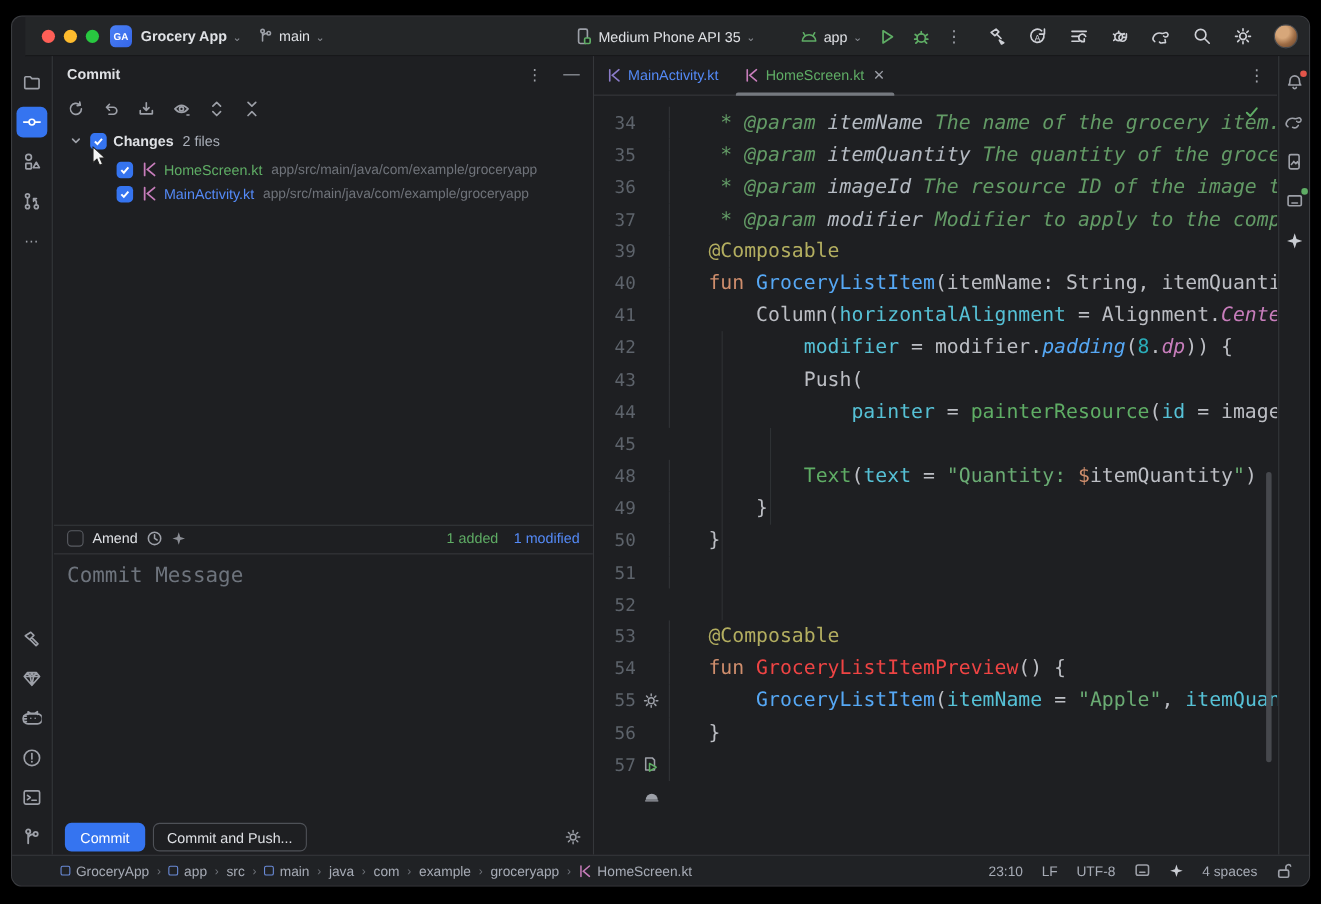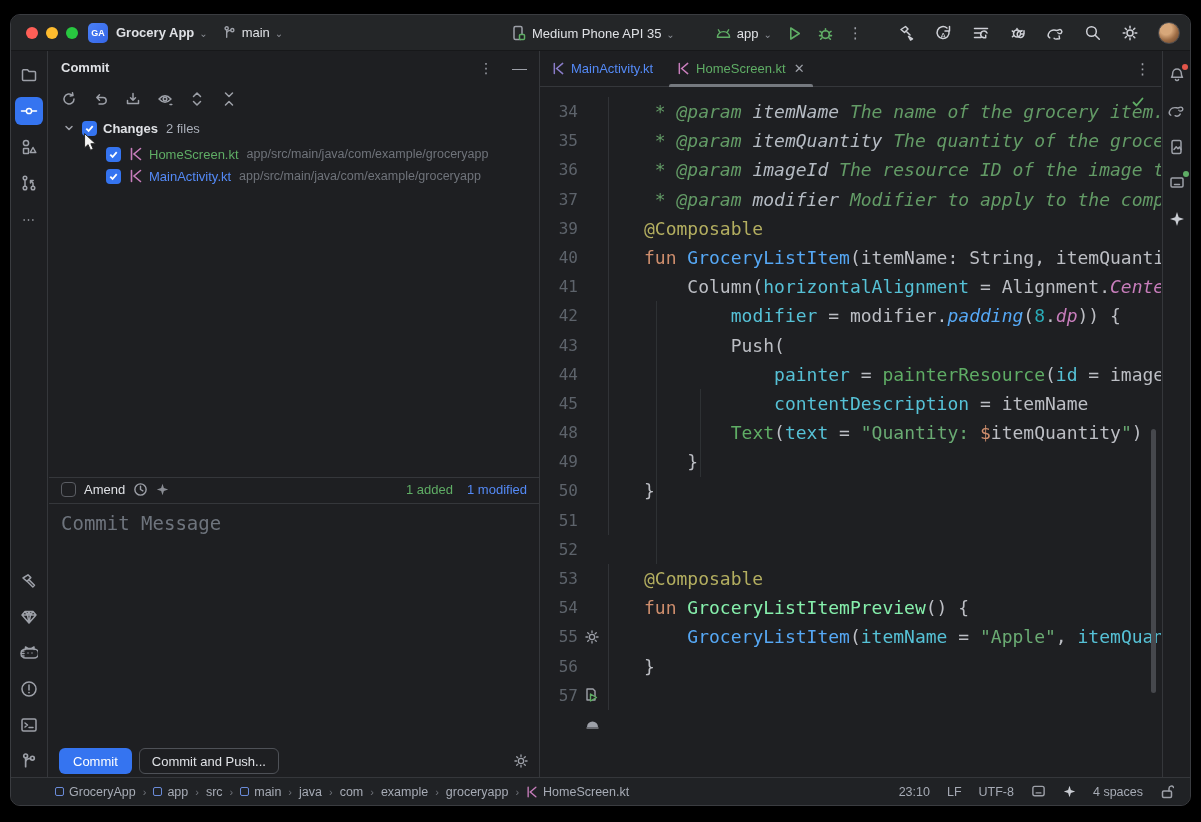--- a/index.html
+++ b/index.html
@@ -10,21 +10,21 @@
   *{margin:0;padding:0;box-sizing:border-box;}
   body{background:#000;width:1201px;height:822px;position:relative;overflow:hidden;
        font-family:"Liberation Sans",sans-serif;-webkit-font-smoothing:antialiased;}
   .win{position:absolute;left:10px;top:14px;width:1181px;height:792px;background:var(--bg);
        border-radius:10px;overflow:hidden;border:1px solid #3a3c40;}
   svg.ic{stroke:#9da0a8;fill:none;stroke-width:1.5;stroke-linecap:round;stroke-linejoin:round;display:block;}
   svg.ic-green{stroke:#5fad65;}
   svg.ic-white{stroke:#ced0d6;}
 
   
-  .titlebar{position:absolute;left:0;top:0;right:0;height:36px;background:var(--bg-title);
+  .titlebar{position:absolute;left:12px;top:0;right:0;height:36px;background:var(--bg-title);
             border-bottom:1px solid #17181a;display:flex;align-items:center;}
   .lights{display:flex;gap:8px;padding:0 10px 0 15px;}
   .light{width:12px;height:12px;border-radius:50%;display:inline-block;}
   .l-red{background:#ff5f57}.l-yellow{background:#febc2e}.l-green{background:#28c840}
   .app-badge{width:20px;height:20px;border-radius:5px;background:linear-gradient(135deg,#4a80f5,#3566e8);
              color:#fff;font-size:9px;font-weight:bold;display:flex;align-items:center;justify-content:center;margin-right:8px;}
   .tb-item{display:flex;align-items:center;gap:5px;color:var(--txt);font-size:13px;cursor:default;}
   .tb-name{font-weight:600;}
   .chev{color:#8a8d94;font-size:10px;transform:translateY(1px);}
   .tb-center{position:absolute;left:500px;top:0;height:36px;display:flex;align-items:center;gap:14px;}
@@ -442,28 +442,28 @@
           <div class="code-row"><span class="ln">34</span><span class="code-txt"><span style="color: rgb(99, 155, 102); font-style: italic;"> * @param </span><span style="color: rgb(181, 187, 195); font-style: italic;">itemName</span><span style="color: rgb(99, 155, 102); font-style: italic;"> The name of the grocery item.</span></span></div>
           <div class="code-row"><span class="ln">35</span><span class="code-txt"><span style="color: rgb(99, 155, 102); font-style: italic;"> * @param </span><span style="color: rgb(181, 187, 195); font-style: italic;">itemQuantity</span><span style="color: rgb(99, 155, 102); font-style: italic;"> The quantity of the grocery</span></span></div>
           <div class="code-row"><span class="ln">36</span><span class="code-txt"><span style="color: rgb(99, 155, 102); font-style: italic;"> * @param </span><span style="color: rgb(181, 187, 195); font-style: italic;">imageId</span><span style="color: rgb(99, 155, 102); font-style: italic;"> The resource ID of the image to</span></span></div>
           <div class="code-row"><span class="ln">37</span><span class="code-txt"><span style="color: rgb(99, 155, 102); font-style: italic;"> * @param </span><span style="color: rgb(181, 187, 195); font-style: italic;">modifier</span><span style="color: rgb(99, 155, 102); font-style: italic;"> Modifier to apply to the compos</span></span></div>
           <div class="code-row"><span class="ln">39</span><span class="code-txt"><span style="color: rgb(179, 174, 96);">@Composable</span></span></div>
           <div class="code-row"><span class="ln">40</span><span class="code-txt"><span style="color: rgb(207, 142, 109);">fun </span><span style="color: rgb(86, 168, 245);">GroceryListItem</span><span style="color: rgb(188, 190, 196);">(itemName: String, itemQuantity</span></span></div>
           <div class="code-row"><span class="ln">41</span><span class="code-txt"><span style="color: rgb(188, 190, 196);">    Column(</span><span style="color: rgb(86, 193, 214);">horizontalAlignment</span><span style="color: rgb(188, 190, 196);"> = Alignment.</span><span style="color: rgb(199, 125, 187); font-style: italic;">CenterH</span></span></div>
           <div class="code-row"><span class="ln">42</span><span class="code-txt"><span style="color: rgb(188, 190, 196);">        </span><span style="color: rgb(86, 193, 214);">modifier</span><span style="color: rgb(188, 190, 196);"> = modifier.</span><span style="color: rgb(86, 168, 245); font-style: italic;">padding</span><span style="color: rgb(188, 190, 196);">(</span><span style="color: rgb(42, 172, 184);">8</span><span style="color: rgb(188, 190, 196);">.</span><span style="color: rgb(199, 125, 187); font-style: italic;">dp</span><span style="color: rgb(188, 190, 196);">)) {</span></span></div>
           <div class="code-row"><span class="ln">43</span><span class="code-txt"><span style="color: rgb(188, 190, 196);">        Push(</span></span></div>
           <div class="code-row"><span class="ln">44</span><span class="code-txt"><span style="color: rgb(188, 190, 196);">            </span><span style="color: rgb(86, 193, 214);">painter</span><span style="color: rgb(188, 190, 196);"> = </span><span style="color: rgb(95, 173, 101);">painterResource</span><span style="color: rgb(188, 190, 196);">(</span><span style="color: rgb(86, 193, 214);">id</span><span style="color: rgb(188, 190, 196);"> = imageId</span></span></div>
-          <div class="code-row"><span class="ln">45</span><span class="code-txt"><span style="color: rgb(188, 190, 196);">            </span><span style="color: rgb(86, 193, 214);">contentDescription</span><span style="color: rgb(188, 190, 196);"> = itemName</span></span></div>
+          <div class="code-row"><span class="ln">45</span></div>
           <div class="code-row"><span class="ln">48</span><span class="code-txt"><span style="color: rgb(188, 190, 196);">        </span><span style="color: rgb(95, 173, 101);">Text</span><span style="color: rgb(188, 190, 196);">(</span><span style="color: rgb(86, 193, 214);">text</span><span style="color: rgb(188, 190, 196);"> = </span><span style="color: rgb(106, 171, 115);">"Quantity: </span><span style="color: rgb(207, 142, 109);">$</span><span style="color: rgb(188, 190, 196);">itemQuantity</span><span style="color: rgb(106, 171, 115);">"</span><span style="color: rgb(188, 190, 196);">)</span></span></div>
           <div class="code-row"><span class="ln">49</span><span class="code-txt"><span style="color: rgb(188, 190, 196);">    }</span></span></div>
           <div class="code-row"><span class="ln">50</span><span class="code-txt"><span style="color: rgb(188, 190, 196);">}</span></span></div>
           <div class="code-row"><span class="ln">51</span><span class="code-txt"></span></div>
           <div class="code-row"><span class="ln">52</span></div>
           <div class="code-row"><span class="ln">53</span><span class="code-txt"><span style="color: rgb(179, 174, 96);">@Composable</span></span></div>
-          <div class="code-row"><span class="ln">54</span><span class="code-txt"><span style="color: rgb(207, 142, 109);">fun </span><span style="color: #86efac;">GroceryListItemPreview</span><span style="color: rgb(188, 190, 196);">() {</span></span></div>
+          <div class="code-row"><span class="ln">54</span><span class="code-txt"><span style="color: rgb(207, 142, 109);">fun </span><span style="color: #ef4444;">GroceryListItemPreview</span><span style="color: rgb(188, 190, 196);">() {</span></span></div>
           <div class="code-row"><span class="ln">55</span><span class="code-txt"><span style="color: rgb(188, 190, 196);">    </span><span style="color: rgb(86, 168, 245);">GroceryListItem</span><span style="color: rgb(188, 190, 196);">(</span><span style="color: rgb(86, 193, 214);">itemName</span><span style="color: rgb(188, 190, 196);"> = </span><span style="color: rgb(106, 171, 115);">"Apple"</span><span style="color: rgb(188, 190, 196);">, </span><span style="color: rgb(86, 193, 214);">itemQuanti</span></span></div>
           <div class="code-row"><span class="ln">56</span><span class="code-txt"><span style="color: rgb(188, 190, 196);">}</span></span></div>
           <div class="code-row"><span class="ln">57</span><span class="code-txt"></span></div>
         </div>
 
       <svg class="ic gutter-icon" style="top:542px" width="16" height="16" viewBox="0 0 18 18">
         <circle cx="9" cy="9" r="3"></circle>
           <path d="M9 2.2 V4 M9 14 V15.8 M2.2 9 H4 M14 9 H15.8 M4.2 4.2 5.5 5.5 M12.5 12.5 13.8 13.8 M13.8 4.2 12.5 5.5 M5.5 12.5 4.2 13.8"></path>
       </svg>
       <svg class="gutter-icon" style="top:600px" width="16" height="16" viewBox="0 0 16 16">

